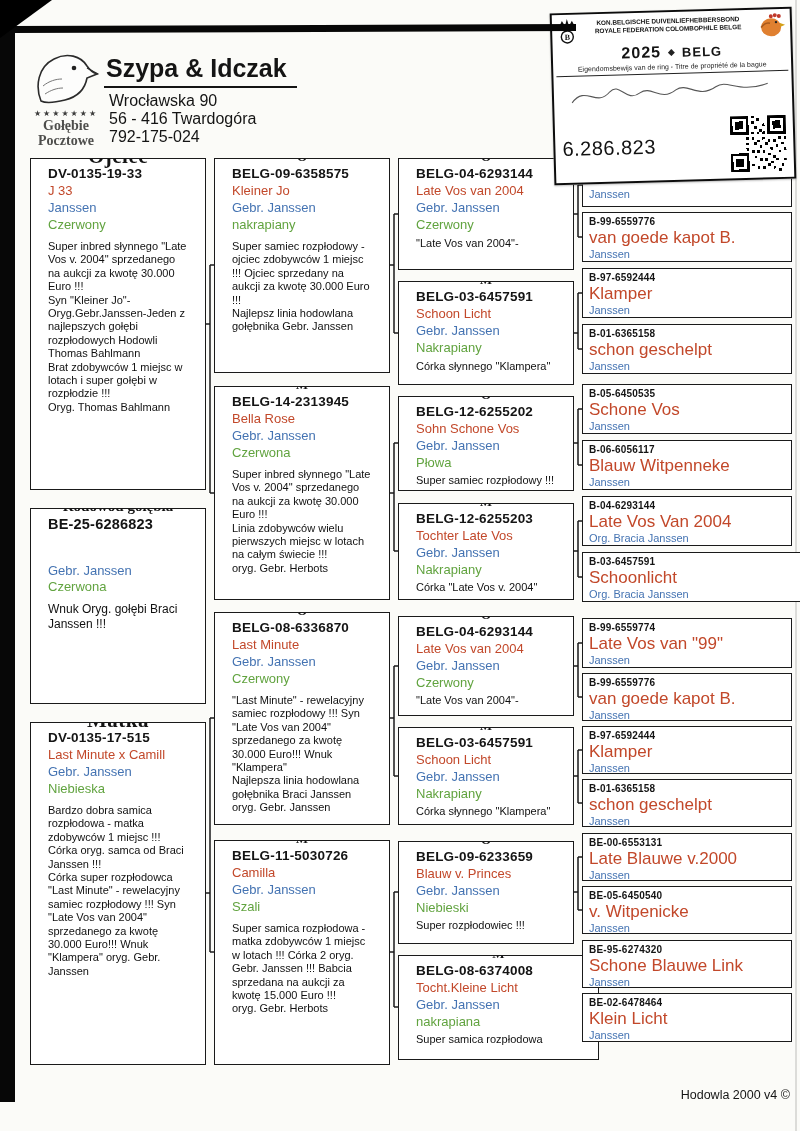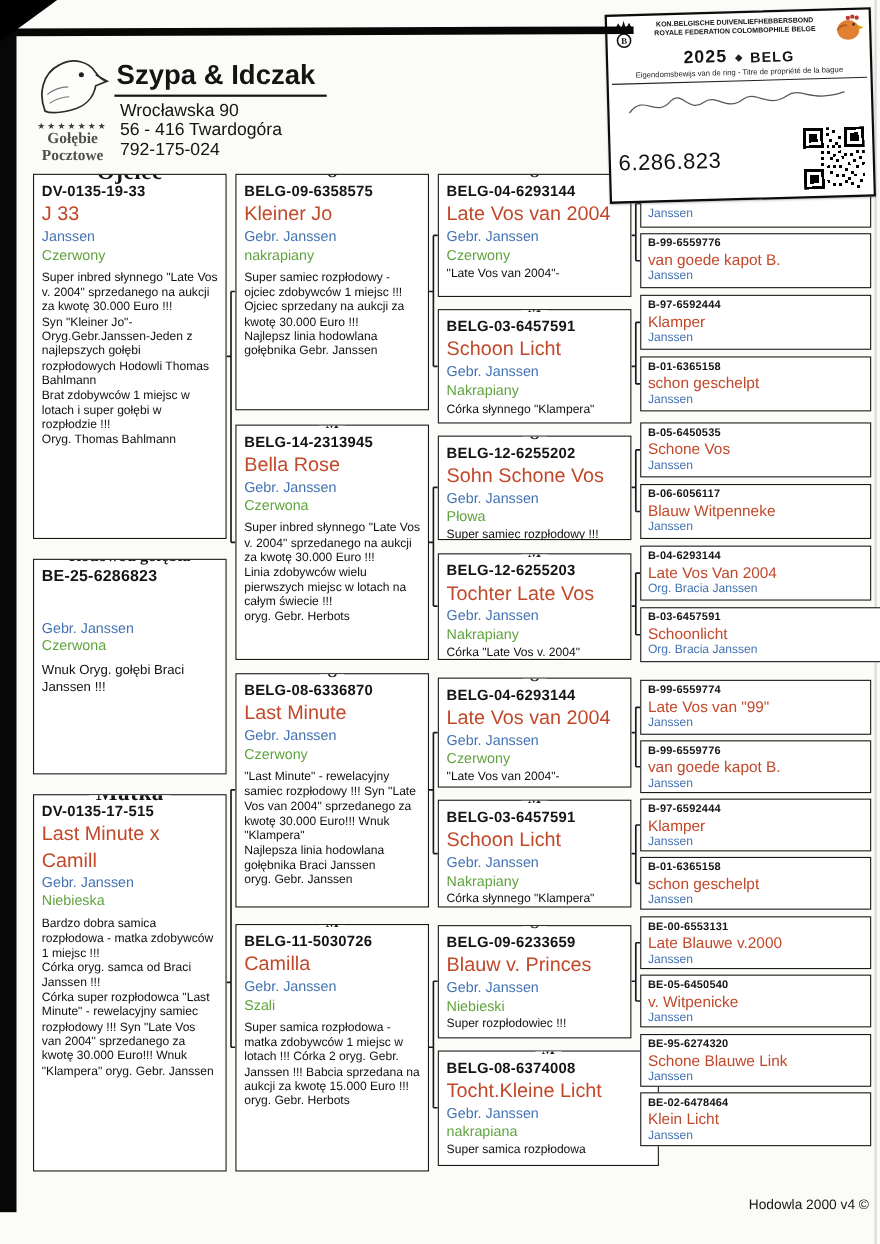--- a/index.html
+++ b/index.html
@@ -27,33 +27,33 @@
   .rc-y{font-size:16px;letter-spacing:1px}
   .rc-c{font-size:13px;letter-spacing:1px}
   .emb{font-size:9px;color:#222}
   .emb::before{content:"◆"}
   .rc-own{text-align:center;font-size:7px;color:#1c1c1c;border-bottom:1.4px solid #222;padding:2px 0 3px;margin:0 3px}
   .rc-sign{position:absolute;left:14px;top:60px;opacity:.85}
   .rc-bottom{display:flex;justify-content:space-between;align-items:center;padding:0 7px 6px;margin-top:auto}
   .rc-num{font-size:20px;letter-spacing:.5px;color:#111}
 
   
-  .box{position:absolute;background:#fff;border:1.6px solid #1a1a1a;padding:6px 7px 4px;overflow:hidden;z-index:1}
+  .box{position:absolute;background:#fff;border:1.6px solid #1a1a1a;padding:6px 17px 4px;overflow:hidden;z-index:1}
   .legend{position:absolute;top:-9px;left:50%;transform:translateX(-50%);background:#fff;padding:0 6px;font-family:"Liberation Serif","DejaVu Serif",serif;font-weight:bold;font-size:13px;line-height:1;white-space:nowrap;z-index:2}
   .lg-big{font-size:21px;top:-13px;letter-spacing:.5px}
   .lg-mid{font-size:15px;top:-10px}
   .id{font-weight:bold;font-size:13.5px;letter-spacing:.2px;line-height:1.35}
-  .name{color:#c2482a;font-size:18px;line-height:1.3}
+  .name{color:#c2482a;font-size:13px;line-height:1.3}
   .breeder{color:#4473b2;font-size:13px;line-height:1.3}
   .colorw{color:#61a33f;font-size:13px;line-height:1.3}
   .desc{font-size:11px;line-height:1.22;margin-top:6px;white-space:pre-line;color:#101010}
   .sp28{height:28px}
   .g4{padding:3px 6px}
   .g4 .id{font-size:10px;line-height:1.2}
-  .g4 .name{font-size:14px;line-height:1.2}
+  .g4 .name{font-size:17px;line-height:1.2}
   .g4 .breeder{font-size:11px;line-height:1.2}
   .g4-first{display:flex;flex-direction:column;justify-content:flex-end;padding-bottom:5px}
 
   .connectors{position:absolute;left:0;top:0;z-index:0}
   .footer{position:absolute;left:630px;top:1088px;width:160px;text-align:right;font-size:12.5px;color:#151515}
 </style>
 </head>
 <body>
 
 <div class="art-corner"></div>

